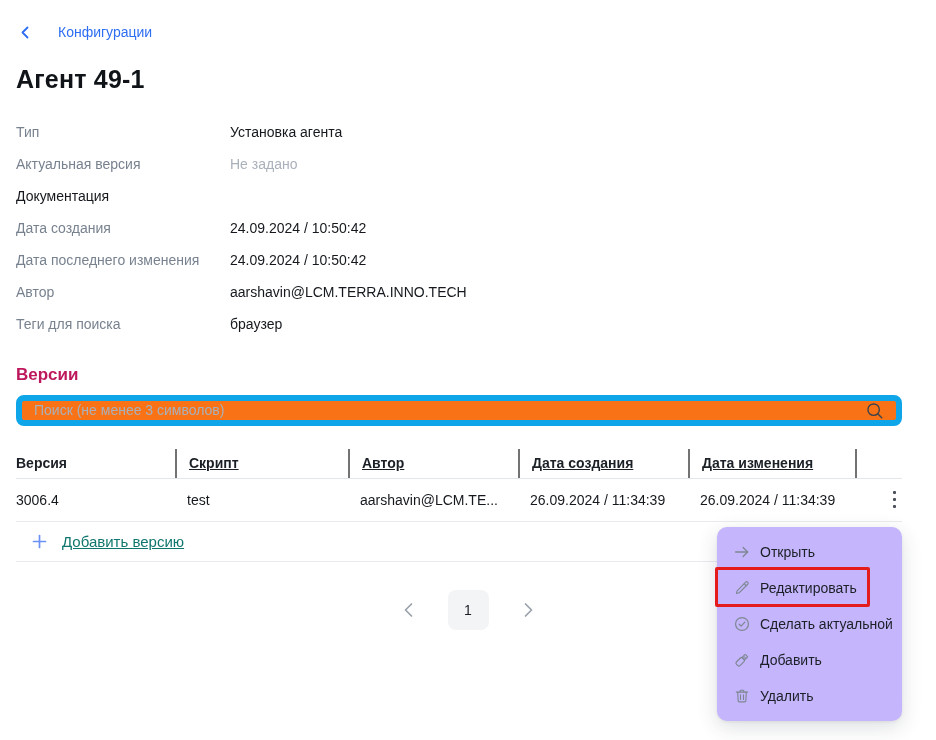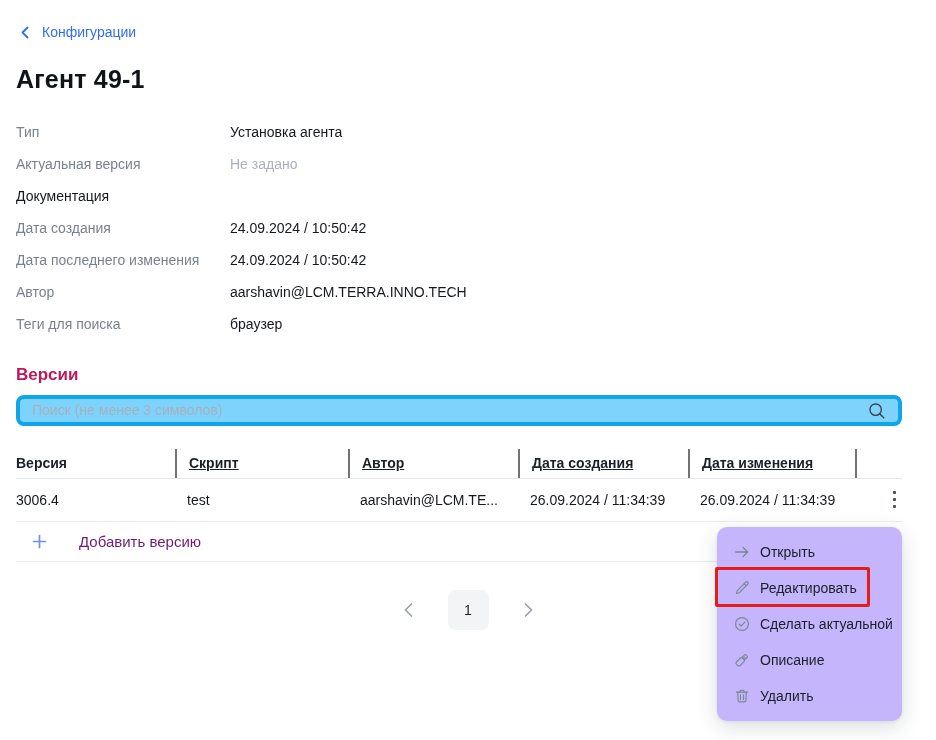--- a/index.html
+++ b/index.html
@@ -12,21 +12,21 @@
     font-size: 14px;
     overflow: hidden;
   }
   .page { padding: 0 16px; }
 
   
   .breadcrumb {
     margin-top: 24px;
     display: inline-flex;
     align-items: center;
-    gap: 8px;
+    gap: 24px;
     color: #2e6ef2;
     font-size: 14px;
     cursor: pointer;
     text-decoration: none;
   }
 
   
   .page-title {
     margin-top: 22px;
     font-size: 25px;
@@ -48,26 +48,26 @@
     margin-top: 25px;
     font-size: 17px;
     line-height: 19px;
     font-weight: 700;
     color: #be185d;
   }
   .search-box {
     margin-top: 11px;
     height: 31px;
     width: 886px;
-    border: 4px solid #0ea5e9;
+    border: 6px solid #0ea5e9;
     border-radius: 8px;
     display: flex;
     align-items: center;
     padding: 0 12px;
-    background: #7dd3fc;
+    background: #f97316;
   }
   .search-box input {
     flex: 1;
     border: none;
     outline: none;
     font-family: "Liberation Sans", sans-serif;
     font-size: 14px;
     color: #15181d;
     background: transparent;
   }
@@ -105,28 +105,29 @@
   
   .add-row {
     height: 40px;
     border-bottom: 1px solid #e9ebee;
     display: flex;
     align-items: center;
   }
   .add-link {
     display: inline-flex;
     align-items: center;
-    gap: 31px;
-    color: #701a75;
+    gap: 14px;
+    color: #0f766e;
     font-size: 15px;
     padding-left: 14px;
     cursor: pointer;
     background: none;
     border: none;
     font-family: "Liberation Sans", sans-serif;
+    text-decoration: underline;
   }
 
   
   .pagination {
     margin-top: 28px;
     display: flex;
     justify-content: center;
     align-items: center;
     gap: 30px;
   }
@@ -328,21 +329,21 @@
     <span class="menu-icon">
       <svg width="18" height="18" viewBox="0 0 24 24" fill="none" stroke="#7d8792" stroke-width="1.5" stroke-linecap="round" stroke-linejoin="round">
           <g transform="rotate(-45 12 12)">
             <rect x="2.8" y="8.6" width="11.6" height="6.8" rx="2"></rect>
             <rect x="14.4" y="9.6" width="6" height="4.8" rx="0.8"></rect>
             <line x1="16.4" y1="11.2" x2="17.2" y2="11.2"></line>
             <line x1="16.4" y1="13" x2="17.2" y2="13"></line>
           </g>
         </svg>
     </span>
-    <span>Описание</span>
+    <span>Добавить</span>
   </div>
   <div class="menu-item">
     <span class="menu-icon">
       <svg width="18" height="18" viewBox="0 0 24 24" fill="none" stroke="#7d8792" stroke-width="1.5" stroke-linecap="round" stroke-linejoin="round">
           <path d="M4.5 6.8h15"></path>
           <path d="M9.5 6.8V5.4c0-.6.5-1 1-1h3c.6 0 1 .4 1 1v1.4"></path>
           <path d="M6.3 6.8l.5 11.3c0 1 .8 1.8 1.8 1.8h6.8c1 0 1.8-.8 1.8-1.8l.5-11.3"></path>
           <line x1="10" y1="10.5" x2="10" y2="16.5"></line>
           <line x1="14" y1="10.5" x2="14" y2="16.5"></line>
         </svg>

